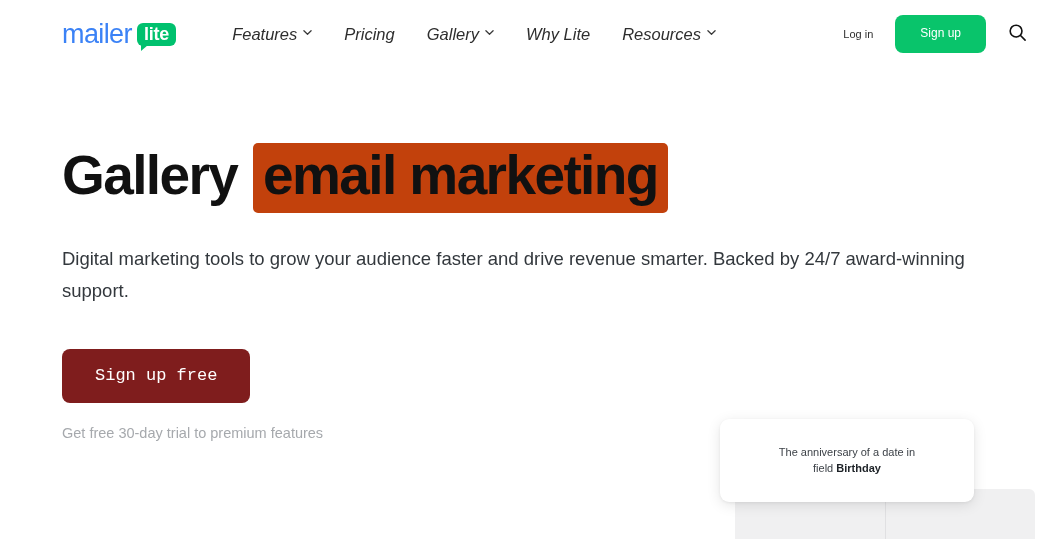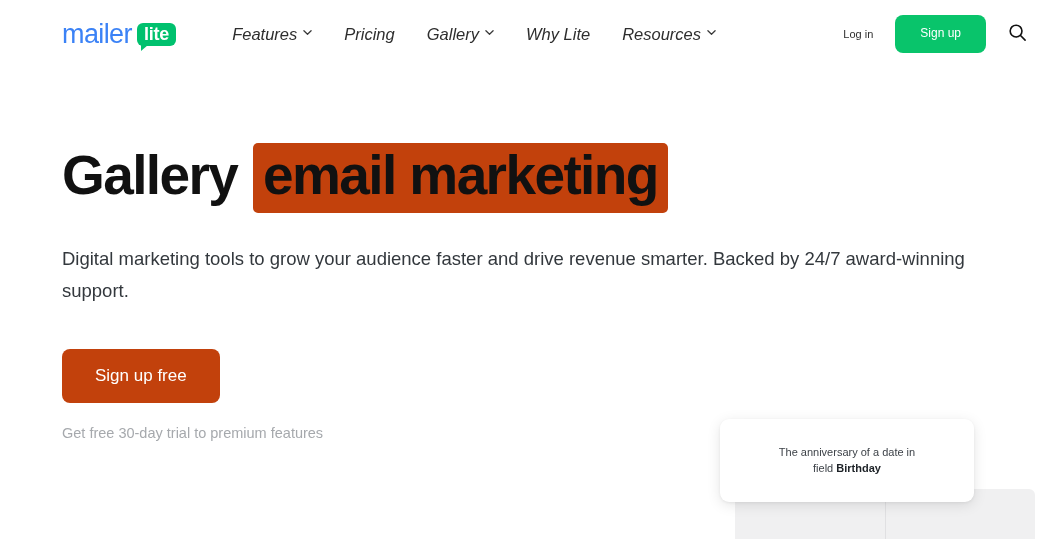--- a/index.html
+++ b/index.html
@@ -168,28 +168,28 @@
     font-size: 18.5px;
     line-height: 1.72;
     color: #33383d;
     max-width: 910px;
     font-weight: 400;
   }
 
   .cta-btn {
     margin-top: 42px;
     display: inline-block;
-    background: #c2410c;
+    background: #7f1d1d;
     color: #ffffff;
     font-size: 17px;
     border: none;
     border-radius: 8px;
     padding: 18px 33px;
     cursor: pointer;
-    font-family: Liberation Sans, sans-serif;
+    font-family: Liberation Mono, monospace;
     line-height: 1.1;
   }
 
   .cta-note {
     margin-top: 22px;
     font-size: 14.5px;
     color: #a6a9ad;
   }
 
   

